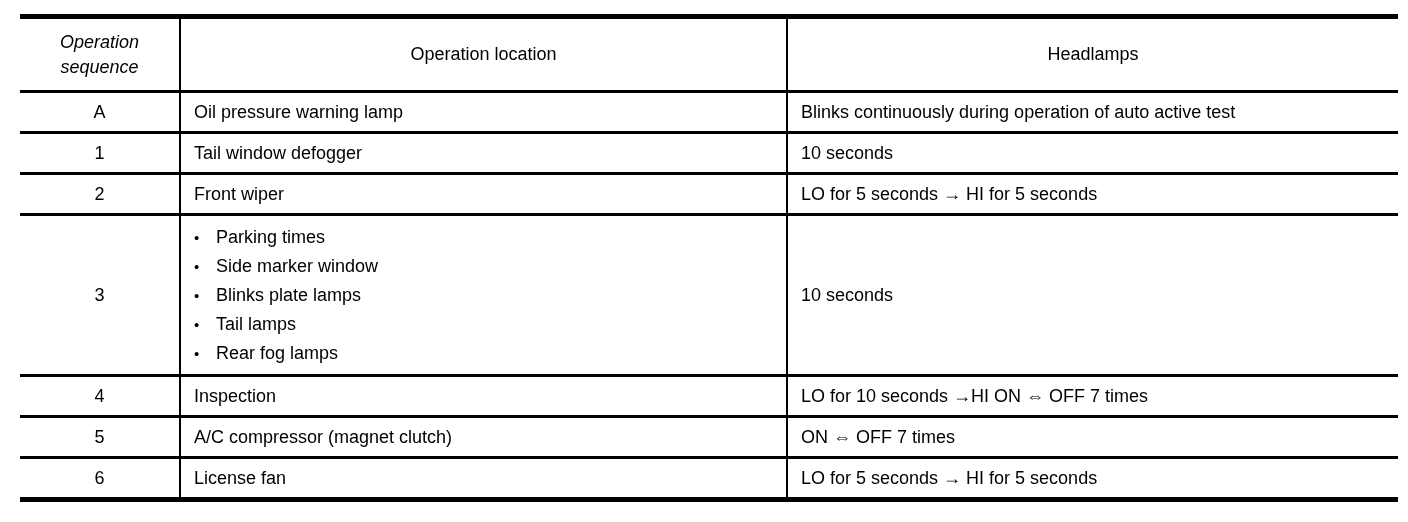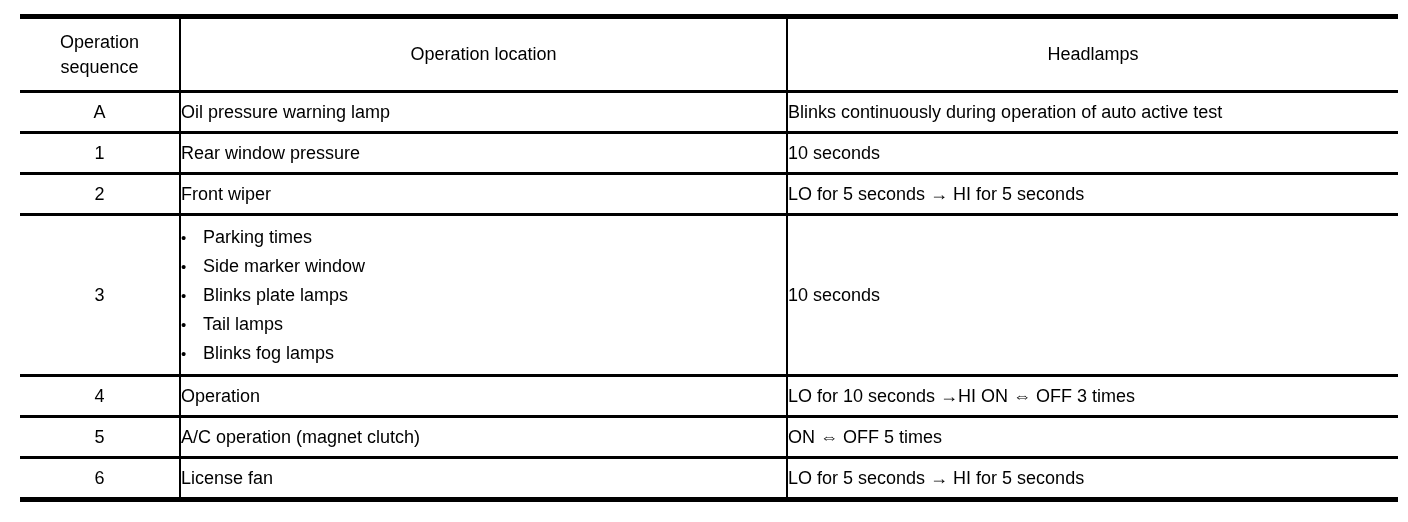--- a/index.html
+++ b/index.html
@@ -47,33 +47,35 @@
   .op-table td:last-child { border-right: none; }
 
   .op-table thead th {
     height: 71px;
     font-weight: normal;
     text-align: center;
     line-height: 1.35;
   }
   .op-table thead th.seq-head {
     padding: 0 18px;
+    font-style: italic;
   }
   .op-table tbody td {
     height: 38px;
   }
   .op-table tbody tr.tall-row td {
     height: 158px;
   }
   td.seq-cell {
     text-align: center;
   }
   td.loc-cell,
   td.op-cell {
     text-align: left;
+    padding-left: 13px;
     padding-right: 8px;
   }
   .bullet-list {
     display: flex;
     flex-direction: column;
     justify-content: center;
   }
   .bullet-item {
     display: flex;
     align-items: baseline;
@@ -104,21 +106,21 @@
       </tr>
     </thead>
     <tbody>
       <tr>
         <td class="seq-cell">A</td>
         <td class="loc-cell">Oil pressure warning lamp</td>
         <td class="op-cell">Blinks continuously during operation of auto active test</td>
       </tr>
       <tr>
         <td class="seq-cell">1</td>
-        <td class="loc-cell">Rear window pressure</td>
+        <td class="loc-cell">Tail window defogger</td>
         <td class="op-cell">10 seconds</td>
       </tr>
       <tr>
         <td class="seq-cell">2</td>
         <td class="loc-cell">Front wiper</td>
         <td class="op-cell">LO for 5 seconds → HI for 5 seconds</td>
       </tr>
       <tr class="tall-row">
         <td class="seq-cell">3</td>
         <td class="loc-cell">
@@ -134,35 +136,35 @@
             <div class="bullet-item">
               <span class="bullet-glyph">•</span>
               <span>Blinks plate lamps</span>
             </div>
             <div class="bullet-item">
               <span class="bullet-glyph">•</span>
               <span>Tail lamps</span>
             </div>
             <div class="bullet-item">
               <span class="bullet-glyph">•</span>
-              <span>Blinks fog lamps</span>
+              <span>Rear fog lamps</span>
             </div>
           </div>
         </td>
         <td class="op-cell">10 seconds</td>
       </tr>
       <tr>
         <td class="seq-cell">4</td>
-        <td class="loc-cell">Operation</td>
-        <td class="op-cell">LO for 10 seconds →HI ON ⇔ OFF 3 times</td>
+        <td class="loc-cell">Inspection</td>
+        <td class="op-cell">LO for 10 seconds →HI ON ⇔ OFF 7 times</td>
       </tr>
       <tr>
         <td class="seq-cell">5</td>
-        <td class="loc-cell">A/C operation (magnet clutch)</td>
-        <td class="op-cell">ON ⇔ OFF 5 times</td>
+        <td class="loc-cell">A/C compressor (magnet clutch)</td>
+        <td class="op-cell">ON ⇔ OFF 7 times</td>
       </tr>
       <tr>
         <td class="seq-cell">6</td>
         <td class="loc-cell">License fan</td>
         <td class="op-cell">LO for 5 seconds → HI for 5 seconds</td>
       </tr>
     </tbody>
   </table>
 </div>
 

